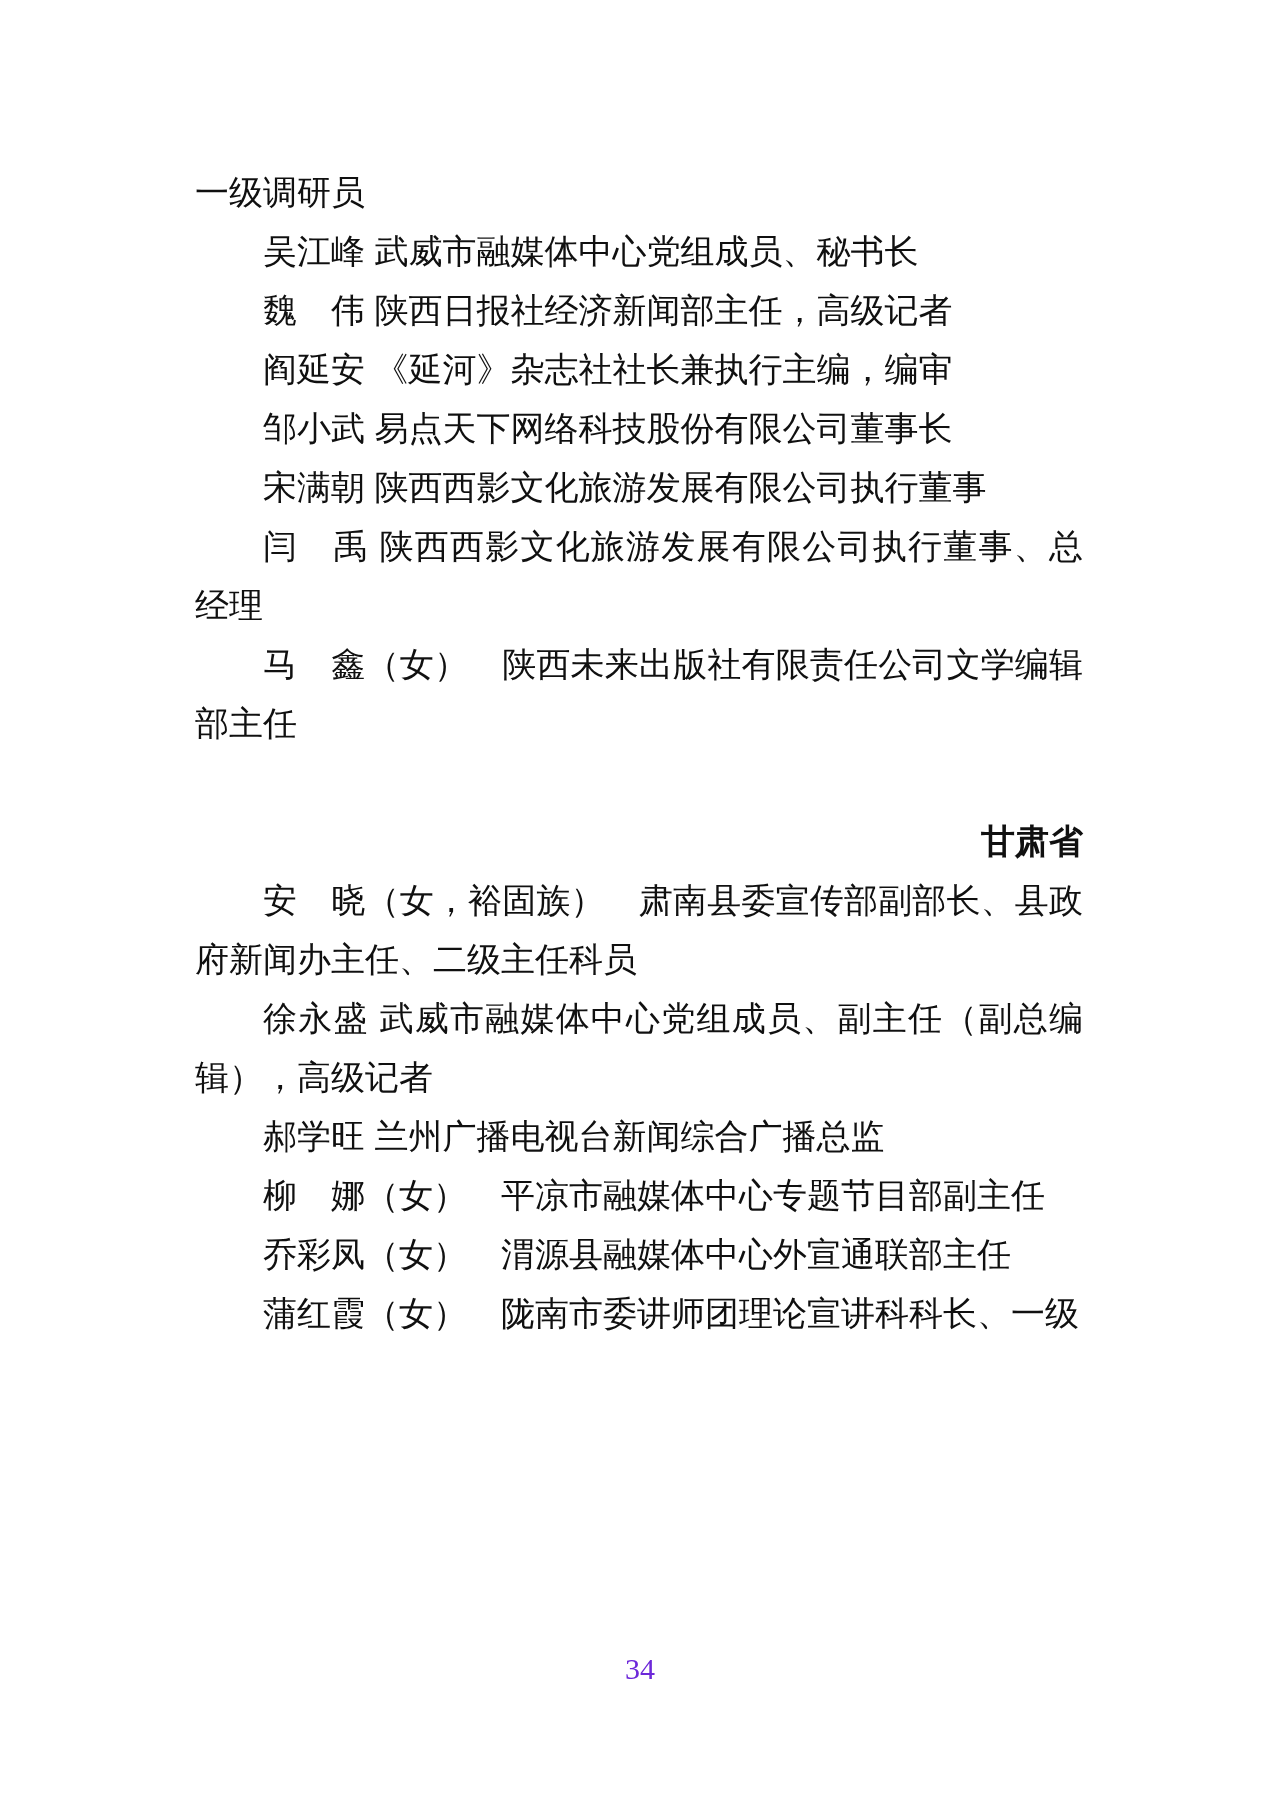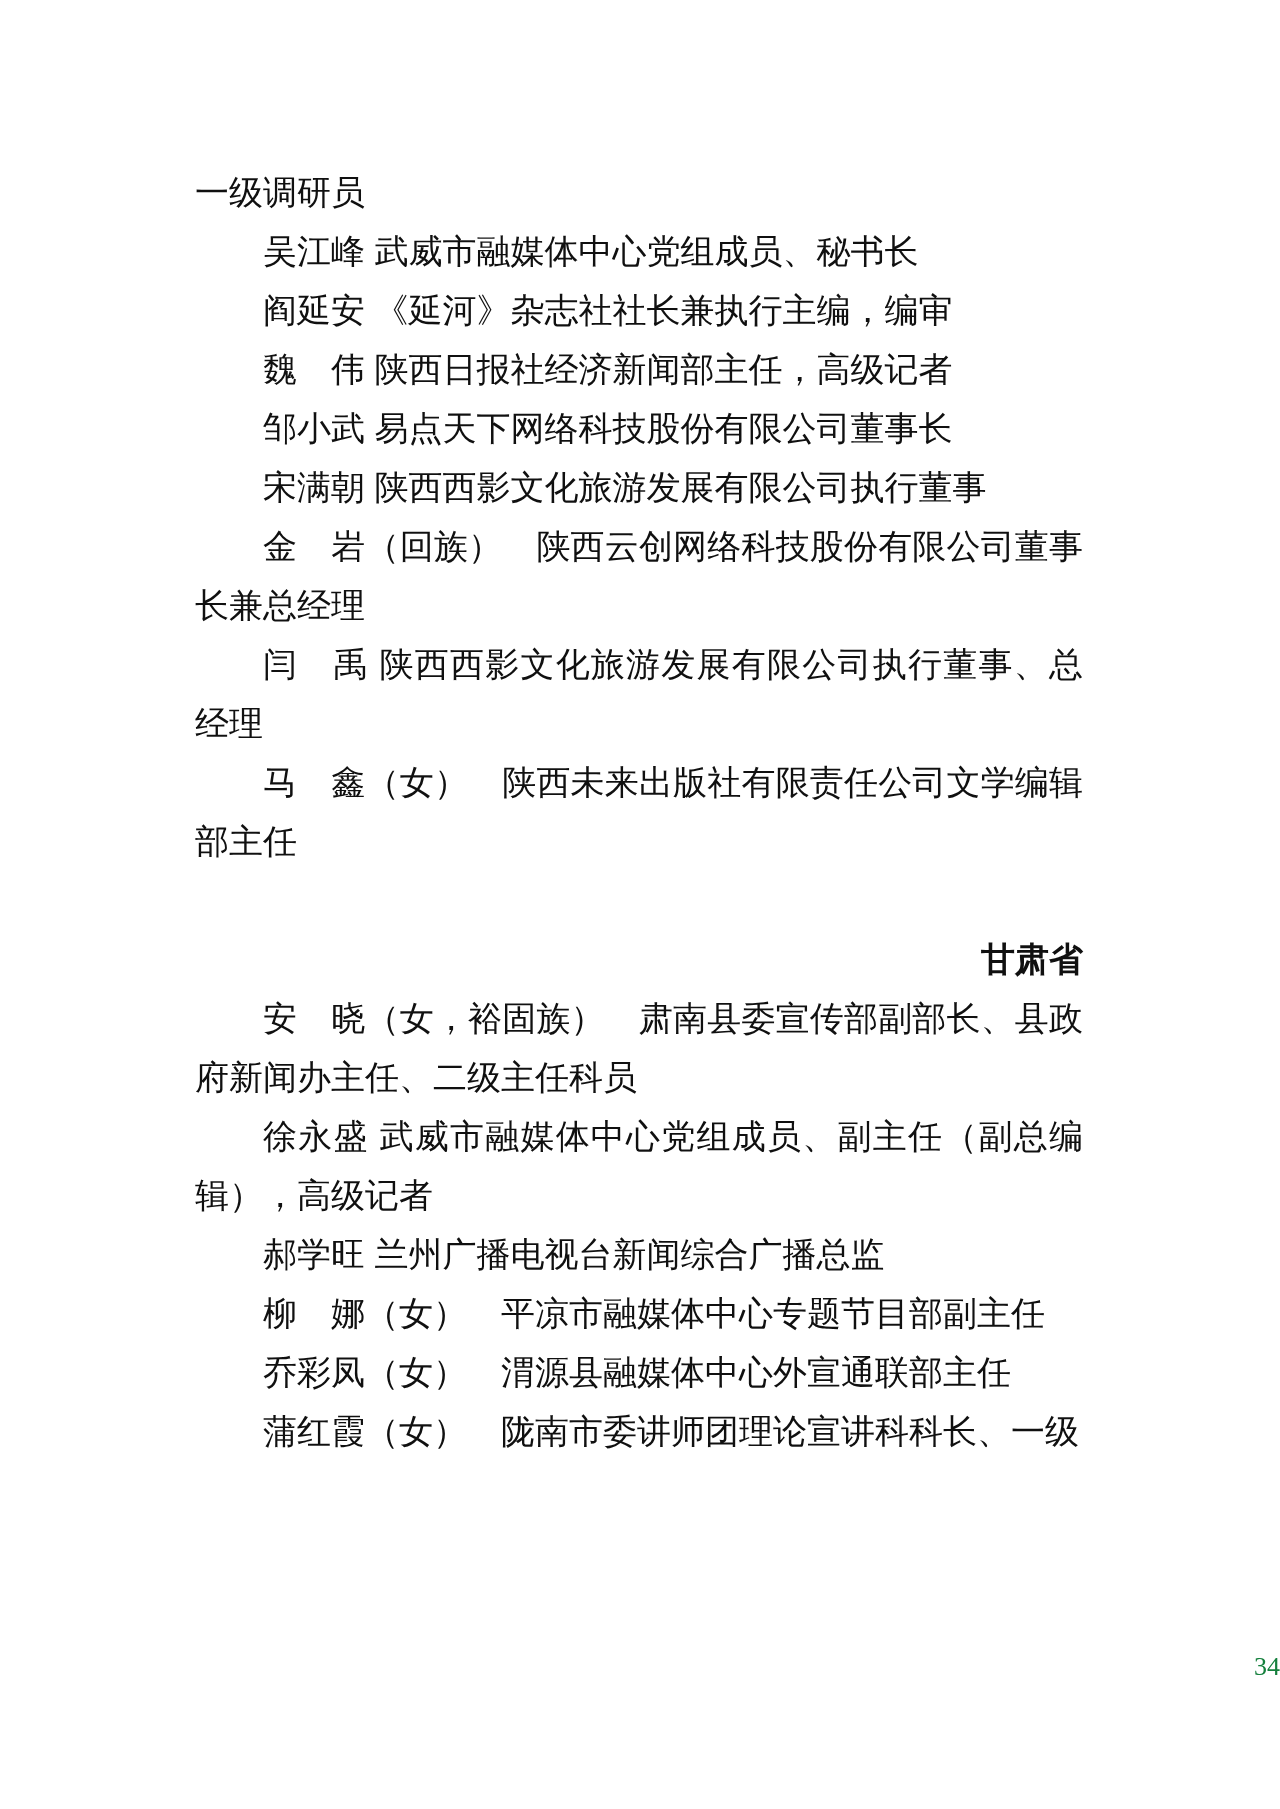--- a/index.html
+++ b/index.html
@@ -44,38 +44,37 @@
   .province-heading {
     text-align: right;
     font-weight: bold;
     text-indent: 0;
   }
   .page-number {
     position: absolute;
     left: 0;
     top: 1652px;
     width: 1280px;
-    text-align: right;
+    text-align: center;
     font-family: "Liberation Serif", "DejaVu Serif", serif;
-    font-size: 26px;
-    color: #15803d;
+    font-size: 30px;
+    color: #6d28d9;
   }
 </style>
 </head>
 <body>
 
 <div class="page">
   <div class="content" id="content">
       <div class="rank-heading">一级调研员</div>
       <p class="entry"><span class="entry-name">吴江峰</span> <span class="entry-title">武威市融媒体中心党组成员、秘书长</span></p>
+      <p class="entry"><span class="entry-name">魏　伟</span> <span class="entry-title">陕西日报社经济新闻部主任，高级记者</span></p>
       <p class="entry"><span class="entry-name">阎延安</span> <span class="entry-title">《延河》杂志社社长兼执行主编，编审</span></p>
-      <p class="entry"><span class="entry-name">魏　伟</span> <span class="entry-title">陕西日报社经济新闻部主任，高级记者</span></p>
       <p class="entry"><span class="entry-name">邹小武</span> <span class="entry-title">易点天下网络科技股份有限公司董事长</span></p>
       <p class="entry"><span class="entry-name">宋满朝</span> <span class="entry-title">陕西西影文化旅游发展有限公司执行董事</span></p>
-      <p class="entry"><span class="entry-name">金　岩</span><span class="entry-tag">（回族）</span>　<span class="entry-title">陕西云创网络科技股份有限公司董事长兼总经理</span></p>
       <p class="entry"><span class="entry-name">闫　禹</span> <span class="entry-title">陕西西影文化旅游发展有限公司执行董事、总经理</span></p>
       <p class="entry"><span class="entry-name">马　鑫</span><span class="entry-tag">（女）</span>　<span class="entry-title">陕西未来出版社有限责任公司文学编辑部主任</span></p>
       <div class="line-spacer"></div>
       <div class="province-heading">甘肃省</div>
       <p class="entry"><span class="entry-name">安　晓</span><span class="entry-tag">（女，裕固族）</span>　<span class="entry-title">肃南县委宣传部副部长、县政府新闻办主任、二级主任科员</span></p>
       <p class="entry"><span class="entry-name">徐永盛</span> <span class="entry-title">武威市融媒体中心党组成员、副主任（副总编辑），高级记者</span></p>
       <p class="entry"><span class="entry-name">郝学旺</span> <span class="entry-title">兰州广播电视台新闻综合广播总监</span></p>
       <p class="entry"><span class="entry-name">柳　娜</span><span class="entry-tag">（女）</span>　<span class="entry-title">平凉市融媒体中心专题节目部副主任</span></p>
       <p class="entry"><span class="entry-name">乔彩凤</span><span class="entry-tag">（女）</span>　<span class="entry-title">渭源县融媒体中心外宣通联部主任</span></p>
       <p class="entry"><span class="entry-name">蒲红霞</span><span class="entry-tag">（女）</span>　<span class="entry-title">陇南市委讲师团理论宣讲科科长、一级</span></p>

